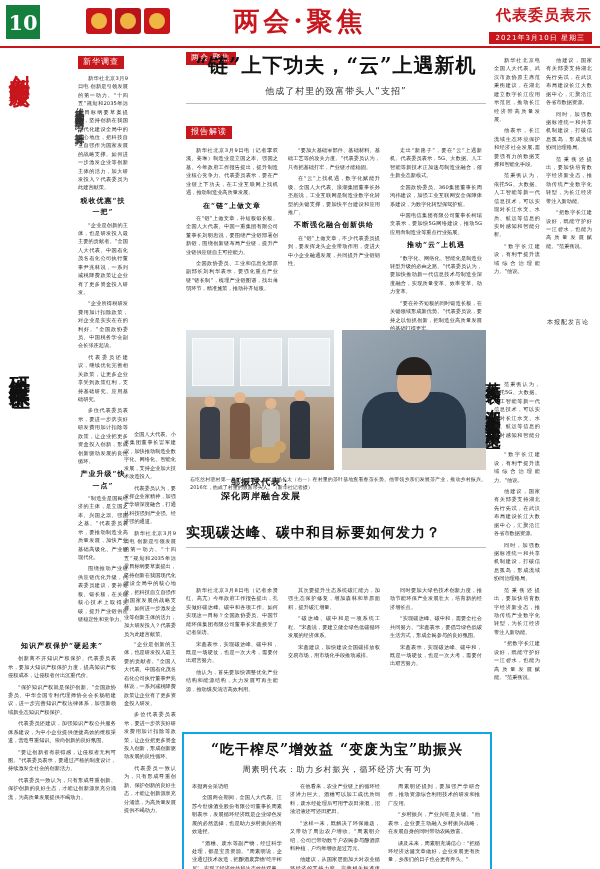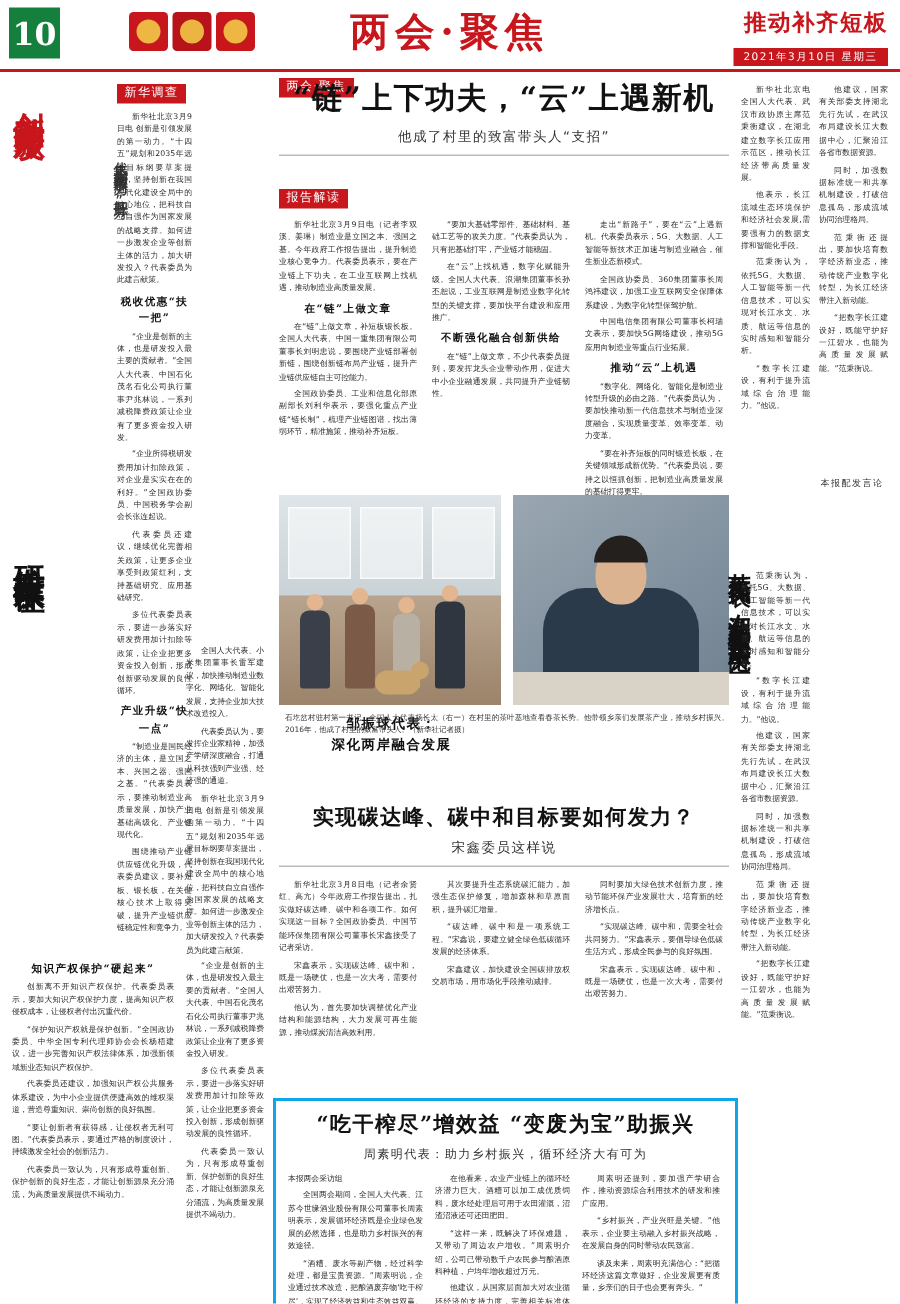--- a/index.html
+++ b/index.html
@@ -40,21 +40,21 @@
   .c-head .h1{font-size:20px;font-weight:bold;font-family:"DejaVu Serif","Liberation Serif",serif;color:#111;letter-spacing:1px;}
   .c-head .h2{font-size:9px;color:#333;margin-top:6px;letter-spacing:1px;}
   .rule{border:0;border-top:1px solid #bbb;margin:5px 0;}
 
   
   .photo{position:absolute;overflow:hidden;background:#cfcfcf;}
   .cap{position:absolute;font-size:5px;line-height:1.5;color:#333;text-align:justify;}
   .photo-label{position:absolute;font-size:9px;font-weight:bold;color:#111;font-family:"DejaVu Serif","Liberation Serif",serif;letter-spacing:1px;}
 
   
-  .mid-band{position:absolute;left:186px;top:536px;width:300px;text-align:center;}
+  .mid-band{position:absolute;left:186px;top:524px;width:300px;text-align:left;}
   .mid-band .h1{font-size:14px;font-weight:bold;font-family:"DejaVu Serif","Liberation Serif",serif;color:#111;letter-spacing:1px;}
   .mid-band .h2{font-size:9px;color:#333;margin-top:5px;letter-spacing:1px;}
 
   
   .redbox{position:absolute;left:182px;top:732px;width:306px;height:162px;border:2px solid #0ea5e9;}
   .redbox .h1{font-size:14px;font-weight:bold;text-align:center;margin-top:7px;font-family:"DejaVu Serif","Liberation Serif",serif;color:#111;letter-spacing:1px;}
   .redbox .h2{font-size:8px;text-align:center;margin-top:5px;color:#333;letter-spacing:1px;}
 
   
   .rfeat{position:absolute;right:62px;top:370px;width:54px;height:300px;}
@@ -84,21 +84,21 @@
 
   <div class="masthead">
     <div class="pagenum">10</div>
     <div class="emblems">
       <div class="emblem"></div>
       <div class="emblem g"></div>
       <div class="emblem"></div>
     </div>
     <div class="mast-title">两会·聚焦</div>
     <div class="mast-sub">
-      <div class="mast-logo">推动补齐短板</div>
+      <div class="mast-logo">代表委员表示</div>
       <div class="mast-date">2021年3月10日 星期三</div>
     </div>
   </div>
 
   <div class="vhead">
     <div class="line red">创新动力咋激发？</div>
   </div>
   <div style="position:absolute;left:8px;top:360px;width:62px;height:270px;">
     <div class="line" style="writing-mode:vertical-rl;text-orientation:upright;font-family:'DejaVu Serif','Liberation Serif',serif;font-weight:bold;font-size:21px;line-height:1.12;letter-spacing:2px;color:#111;height:265px;">研发投入咋保证？</div>
   </div>
@@ -205,21 +205,20 @@
     <div class="portrait-bg"></div>
     <div class="portrait-body"></div>
     <div class="portrait-head"></div>
     <div class="portrait-hair"></div>
     <div class="table"></div>
   </div>
   <div class="cap" style="left:190px;top:476px;width:296px;">石圪岔村驻村第一书记、全国人大代表杨长太（右一）在村里的茶叶基地查看春茶长势。他带领乡亲们发展茶产业，推动乡村振兴。2016年，他成了村里的致富带头人。（新华社记者摄）</div>
 
   <div class="mid-band">
     <div class="h1">实现碳达峰、碳中和目标要如何发力？</div>
-    <div class="h2">宋鑫委员这样说</div>
     <hr class="rule">
   </div>
 
   <div class="col" style="left:186px;top:586px;width:92px;">
     <p>新华社北京3月8日电（记者余贤红、高亢）今年政府工作报告提出，扎实做好碳达峰、碳中和各项工作。如何实现这一目标？全国政协委员、中国节能环保集团有限公司董事长宋鑫接受了记者采访。</p>
     <p>宋鑫表示，实现碳达峰、碳中和，既是一场硬仗，也是一次大考，需要付出艰苦努力。</p>
     <p>他认为，首先要加快调整优化产业结构和能源结构，大力发展可再生能源，推动煤炭清洁高效利用。</p>
   </div>
   <div class="col" style="left:288px;top:586px;width:92px;">
     <p>其次要提升生态系统碳汇能力，加强生态保护修复，增加森林和草原面积，提升碳汇增量。</p>

